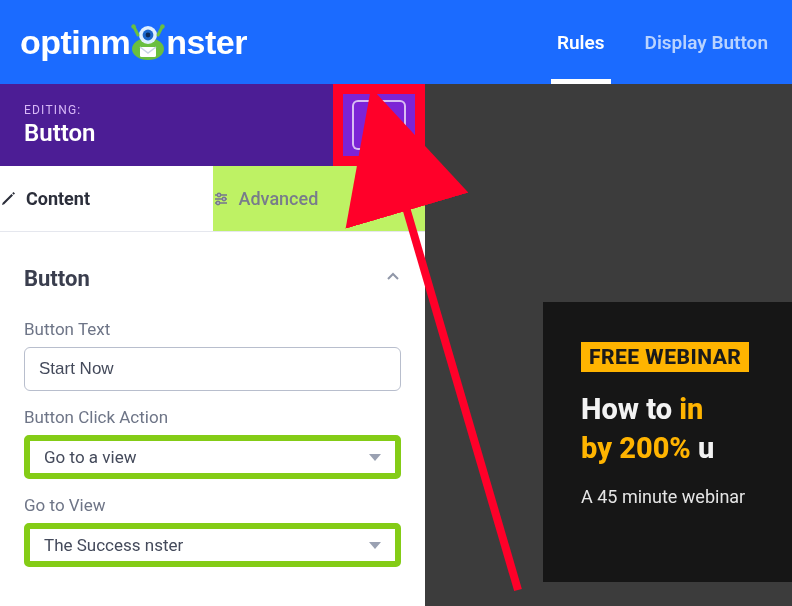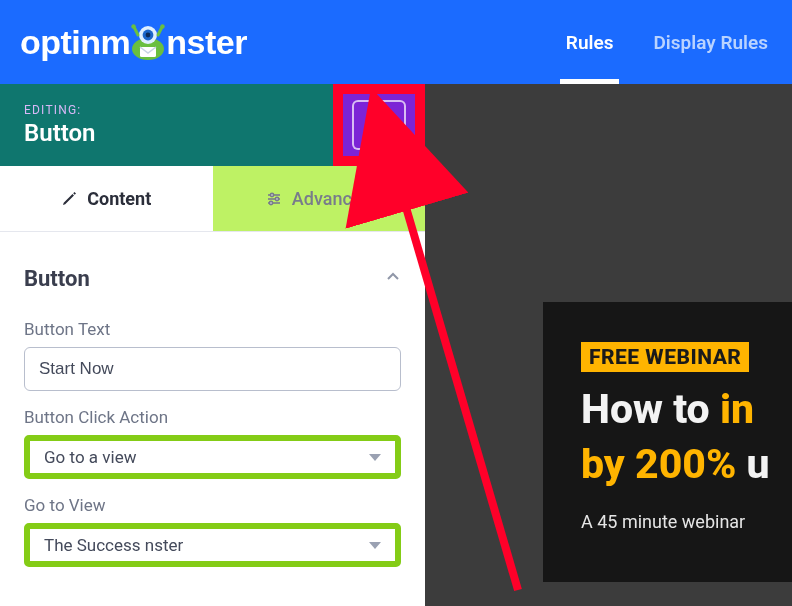--- a/index.html
+++ b/index.html
@@ -61,21 +61,21 @@
     content: "";
     position: absolute;
     bottom: 0;
     left: -6px;
     right: -6px;
     height: 5px;
     background: #fff;
   }
   
   .editbar {
-    background: #0f766e;
+    background: #4c1d95;
     height: 82px;
     display: flex;
     align-items: center;
     padding: 0 0 0 24px;
     color: #fff;
     width: 425px;
     position: relative;
   }
   .editbar .col { display: flex; flex-direction: column; }
   .editbar .label {
@@ -127,21 +127,21 @@
   }
   .subtabs {
     display: flex;
     height: 66px;
     border-bottom: 1px solid #e5e7ee;
   }
   .subtabs .stab {
     flex: 1;
     display: flex;
     align-items: center;
-    justify-content: center;
+    justify-content: flex-start;
     gap: 10px;
     font-size: 18px;
     cursor: pointer;
   }
   .subtabs .stab.content {
     color: #2b2e3a;
     font-weight: 700;
   }
   .subtabs .stab.adv {
     background: #bef264;
@@ -223,23 +223,23 @@
   .badge {
     display: inline-block;
     background: #ffb400;
     color: #1a1a1a;
     font-weight: 800;
     font-size: 21px;
     letter-spacing: 0.5px;
     padding: 3px 8px;
   }
   .promo h1 {
-    font-size: 41px;
+    font-size: 29px;
     font-weight: 800;
-    margin-top: 10px;
+    margin-top: 18px;
     line-height: 1.35;
     color: #f3f3f3;
     white-space: nowrap;
   }
   .promo h1 .gold { color: #ffb400; }
   .promo .sub {
     margin-top: 18px;
     font-size: 18px;
     color: #e5e5e5;
     white-space: nowrap;
@@ -267,21 +267,21 @@
         <circle cx="5.5" cy="3.5" r="2.2" fill="#6abf3f"></circle>
         <circle cx="34.5" cy="3.5" r="2.2" fill="#6abf3f"></circle>
         <rect x="12" y="24" width="16" height="10" rx="1.5" fill="#fff"></rect>
         <path d="M12 24 L20 30 L28 24" fill="none" stroke="#c7d3e3" stroke-width="1.5"></path>
       </svg>
     </span>
     <span>nster</span>
   </div>
   <div class="topnav">
     <div class="tab active">Rules</div>
-    <div class="tab">Display Rules</div>
+    <div class="tab">Display Button</div>
   </div>
 </div>
 
 <div class="editbar">
   <div class="col">
     <span class="label">EDITING:</span>
     <span class="title">Button</span>
   </div>
   <div class="home-wrap">
     <div class="home-wrap-inner">

